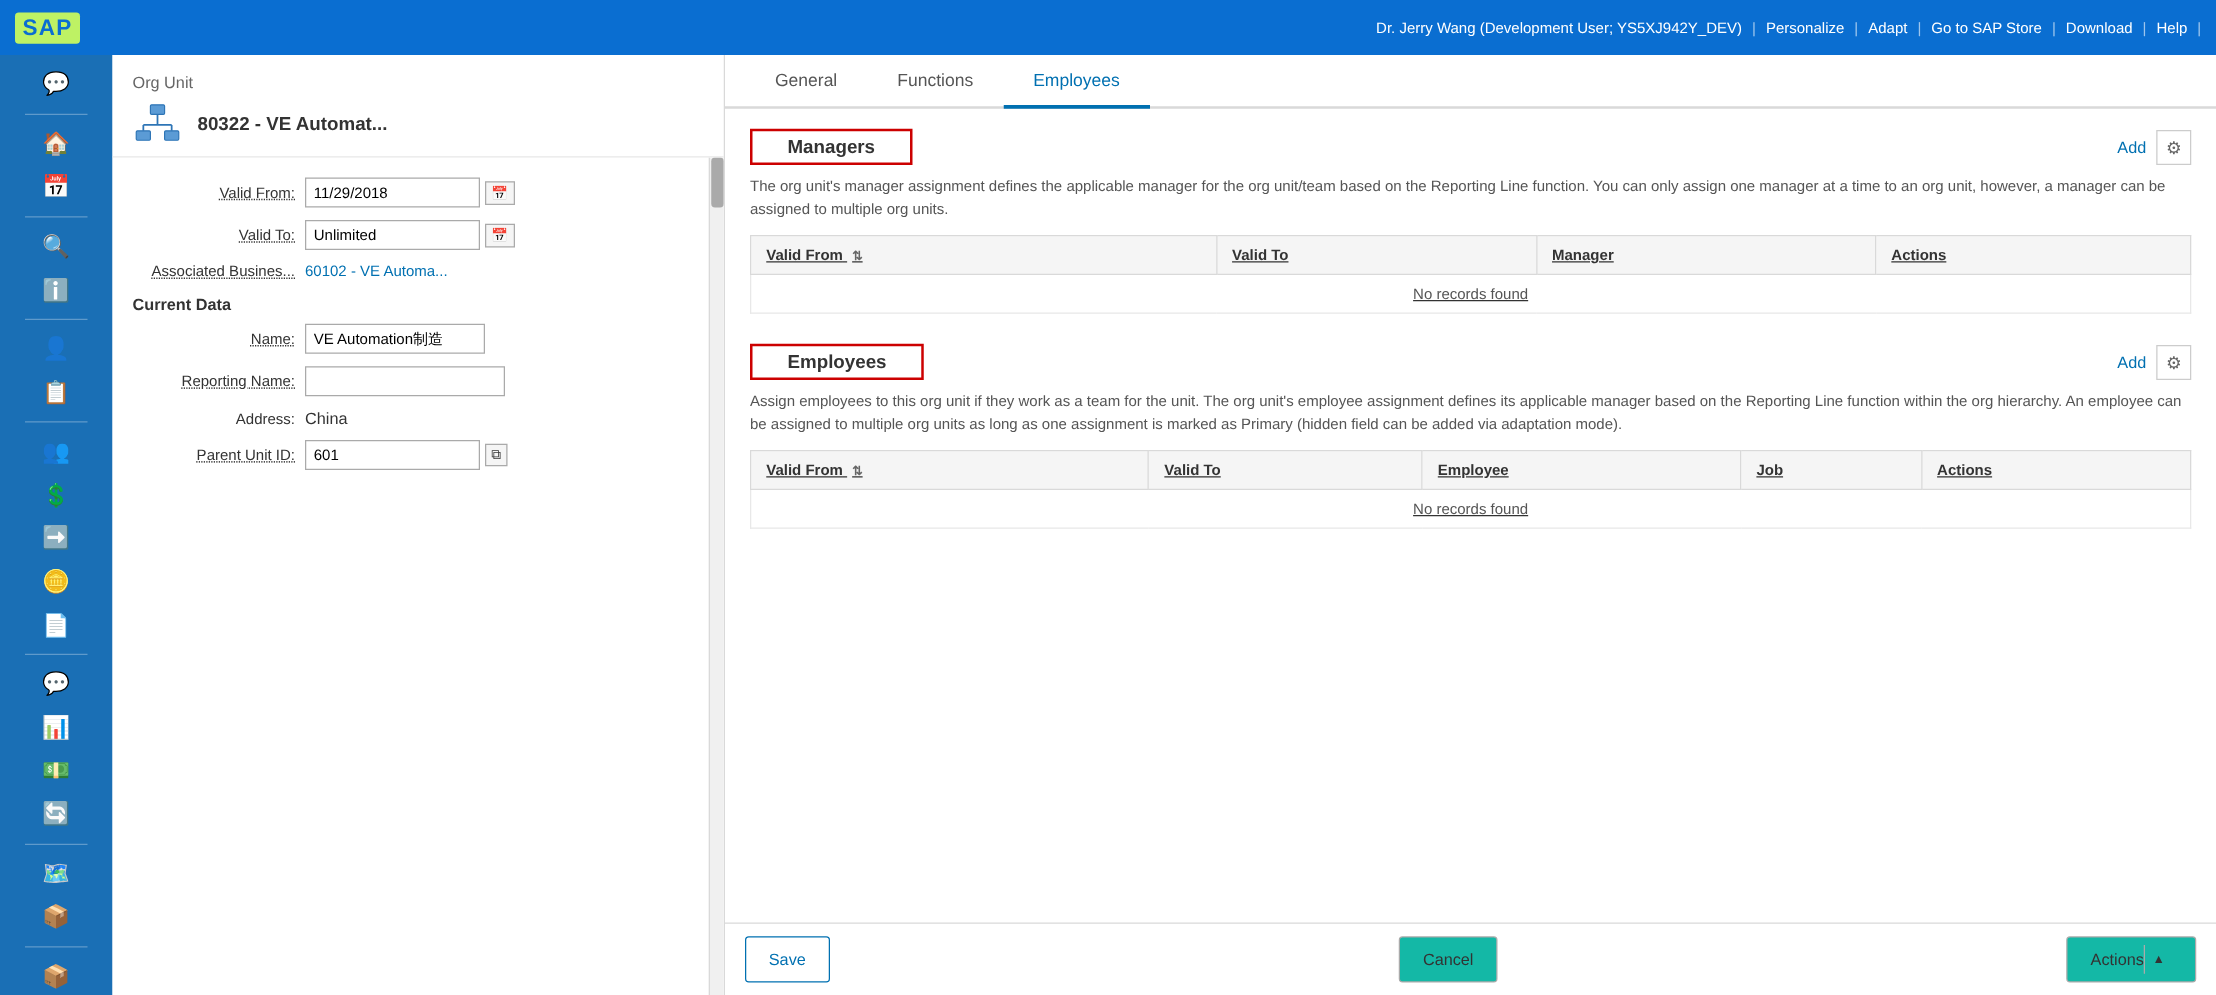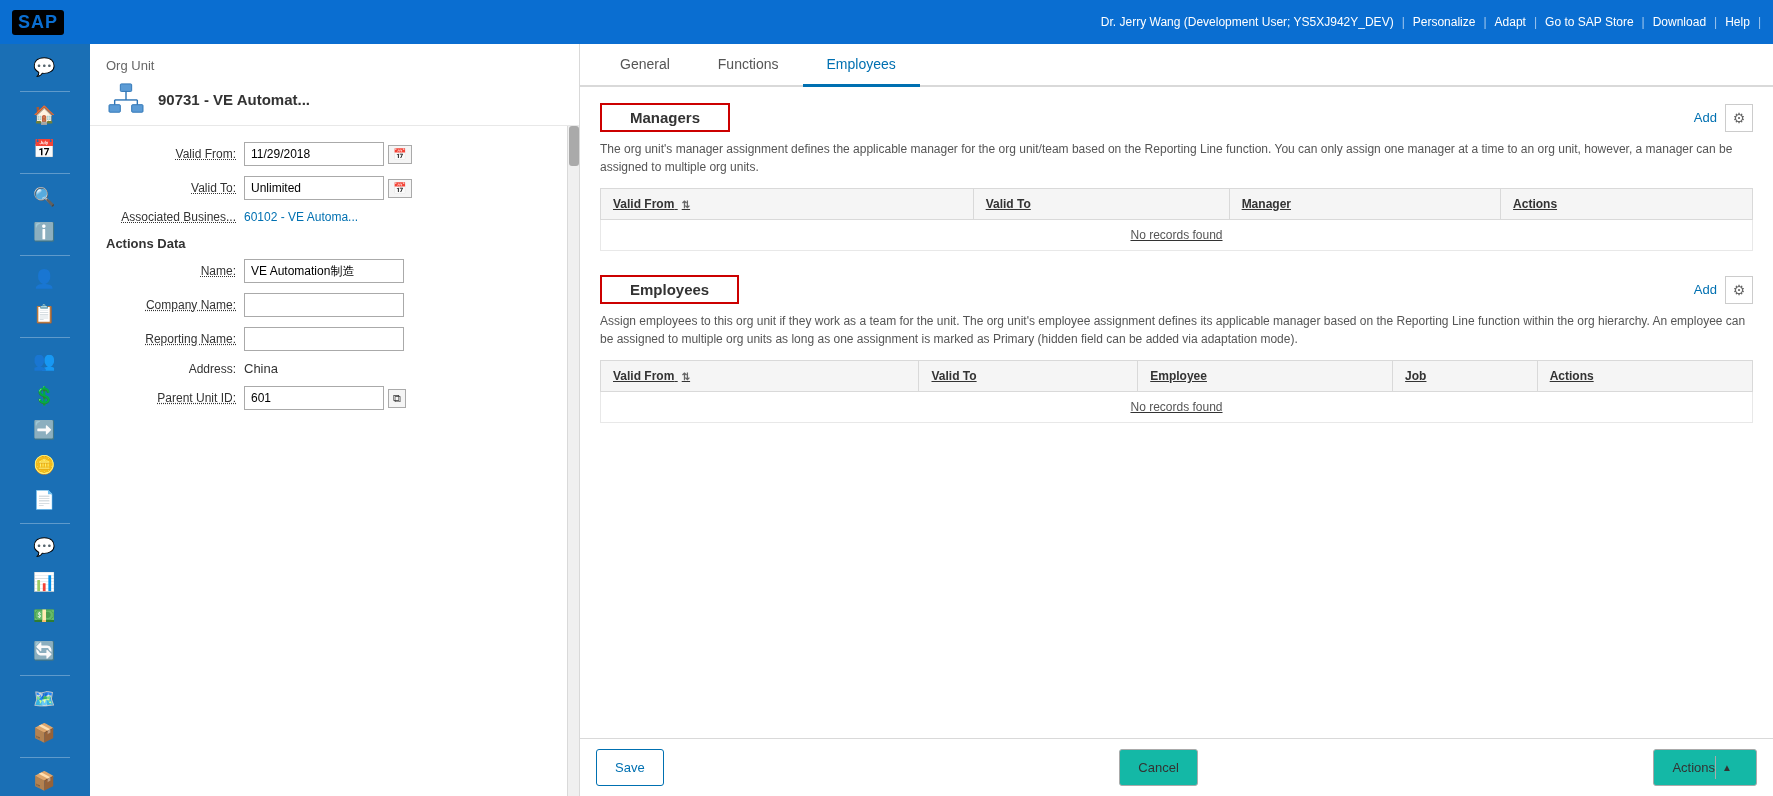--- a/index.html
+++ b/index.html
@@ -9,21 +9,21 @@
     .top-bar {
       background: #0a6ed1;
       height: 44px;
       display: flex;
       align-items: center;
       justify-content: space-between;
       padding: 0 12px;
       position: relative;
     }
     .top-bar-logo {
-      background: #000000;
+      background: #bef264;
       border-radius: 3px;
       padding: 2px 6px;
       font-size: 18px;
       font-weight: bold;
       color: #0a6ed1;
       letter-spacing: 1px;
     }
     .top-bar-right {
       display: flex;
       align-items: center;
@@ -375,21 +375,21 @@
           <svg class="org-svg" viewBox="0 0 40 36" fill="none">
             <rect x="14" y="2" width="12" height="8" rx="1" fill="#5b9bd5" stroke="#2e75b6" stroke-width="1"></rect>
             <rect x="2" y="24" width="12" height="8" rx="1" fill="#5b9bd5" stroke="#2e75b6" stroke-width="1"></rect>
             <rect x="26" y="24" width="12" height="8" rx="1" fill="#5b9bd5" stroke="#2e75b6" stroke-width="1"></rect>
             <line x1="20" y1="10" x2="20" y2="19" stroke="#2e75b6" stroke-width="1.5"></line>
             <line x1="8" y1="19" x2="32" y2="19" stroke="#2e75b6" stroke-width="1.5"></line>
             <line x1="8" y1="19" x2="8" y2="24" stroke="#2e75b6" stroke-width="1.5"></line>
             <line x1="32" y1="19" x2="32" y2="24" stroke="#2e75b6" stroke-width="1.5"></line>
           </svg>
         </div>
-        <div class="org-unit-name">90731 - VE Automat...</div>
+        <div class="org-unit-name">80322 - VE Automat...</div>
       </div>
     </div>
 
     <div class="left-panel-scroll" style="padding-right: 20px;">
 
       <div class="form-row">
         <span class="form-label">Valid From:</span>
         <div class="form-value">
           <input type="text" class="form-input" style="width: 110px;" value="11/29/2018">
           <span class="cal-icon">📅</span>
@@ -402,31 +402,27 @@
           <input type="text" class="form-input" style="width: 110px;" value="Unlimited">
           <span class="cal-icon">📅</span>
         </div>
       </div>
 
       <div class="form-row">
         <span class="form-label">Associated Busines...</span>
         <span class="link-text">60102 - VE Automa...</span>
       </div>
 
-      <div class="section-title">Actions Data</div>
+      <div class="section-title">Current Data</div>
 
       <div class="form-row">
         <span class="form-label">Name:</span>
-        <input type="text" class="form-input" style="width: 160px;" value="VE Automation制造">
-      </div>
-
-      <div class="form-row">
-        <span class="form-label">Company Name:</span>
-        <input type="text" class="form-input" style="width: 160px;" value="">
-      </div>
+        <input type="text" class="form-input" style="width: 144px;" value="VE Automation制造">
+      </div>
+
 
       <div class="form-row">
         <span class="form-label">Reporting Name:</span>
         <input type="text" class="form-input" style="width: 160px;" value="">
       </div>
 
       <div class="address-row">
         <span class="address-label">Address:</span>
         <span>China</span>
       </div>

